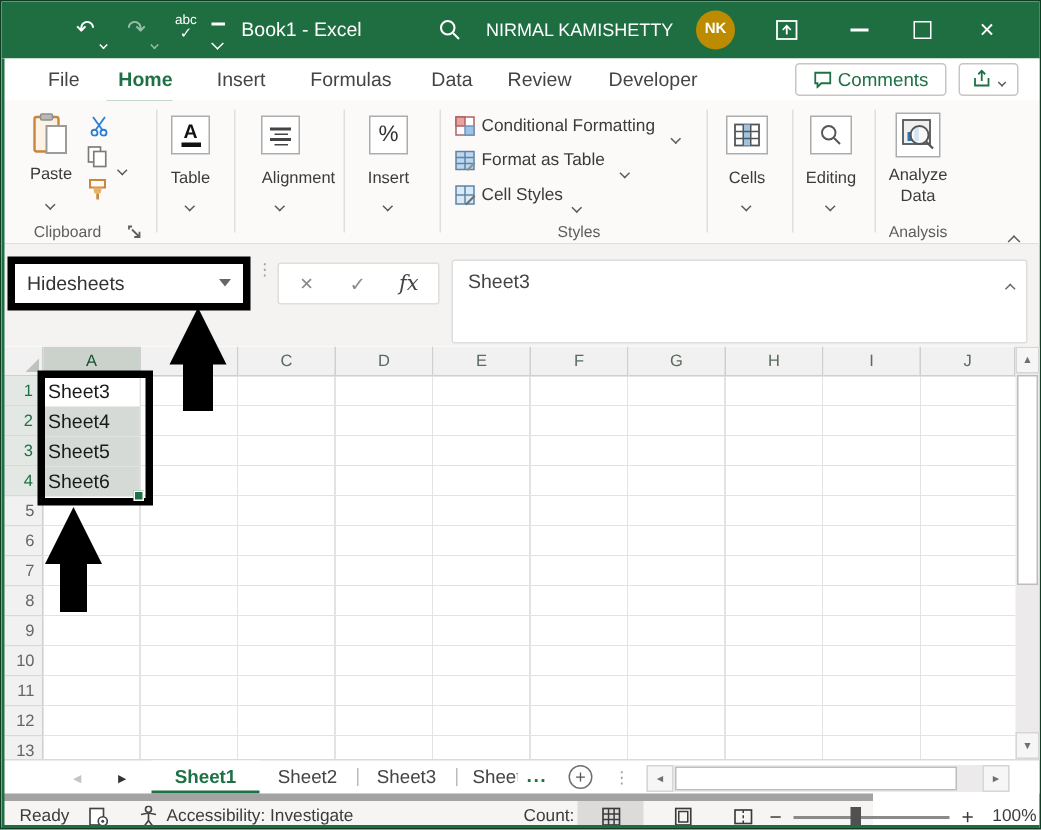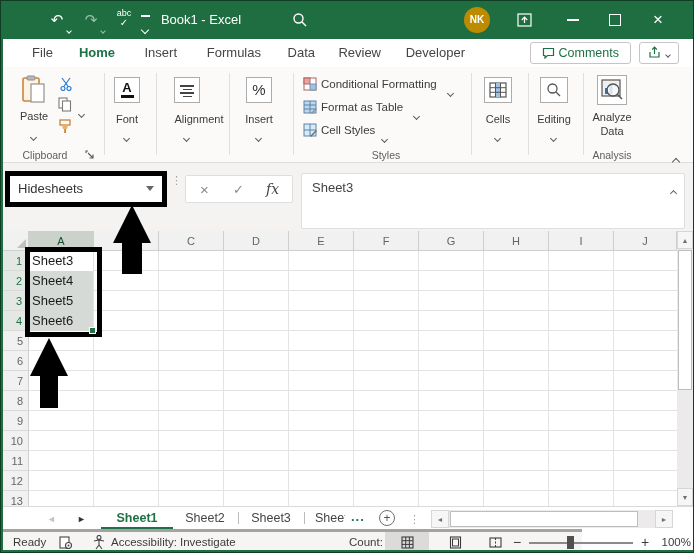--- a/index.html
+++ b/index.html
@@ -57,21 +57,21 @@
   
   .sbtn{background:#f6f6f6;border:1px solid #d6d6d6;text-align:center;color:#707070;}
   .sthumb{background:#fff;border:1px solid #bdbdbd;}
   .strack{background:#eceaea;}
   
   .sheetbar{left:0;top:505px;width:694px;height:23px;background:#fff;border-top:1px solid #dadada;}
   .stab{font-size:12.5px;color:#444;text-align:center;line-height:22px;height:23px;}
   .stab.active{color:#1e7145;font-weight:bold;border-bottom:3px solid #1e7145;background:#fff;}
   .tabsep{width:1px;height:12px;background:#bbb;top:5px;}
   
-  .statusbar{left:0;top:528px;width:581px;height:21px;background:#f6f5f4;border-top:3px solid #a3a3a3;
+  .statusbar{left:0;top:528px;width:581px;height:21px;background:#f6f5f4;border-top:5px solid #a3a3a3;
              font-size:11.5px;color:#3b3b3b;}
   .sb-item{line-height:20px;}
   .viewbtn{height:20px;text-align:center;padding-top:4px;}
   .viewbtn.sel{background:#dcdbda;}
   
   .edge{background:#1e6e41;}
   
   .ann{border:5px solid #000;background:transparent;z-index:50;}
   .arrowhead{width:0;height:0;border-left:19px solid transparent;border-right:19px solid transparent;
              border-bottom:38px solid #000;z-index:50;}
@@ -96,20 +96,21 @@
       <span style="display:block;width:9px;height:1.5px;background:#fff;margin-bottom:2px;"></span>
       <span class="chev" style="margin-left:1px;"></span>
     </span>
     <span class="abs tb-txt" style="left:137px;top:0;width:130px;text-align:center;left:135px;">Book1  -  Excel</span>
     <span class="abs" style="left:291px;top:11px;">
       <svg width="16" height="16" viewBox="0 0 16 16">
           <circle cx="6.5" cy="6.5" r="4.5" fill="none" stroke="#fff" stroke-width="1.4"></circle>
           <line x1="10" y1="10" x2="14" y2="14" stroke="#fff" stroke-width="1.4"></line>
         </svg>
     </span>
+    <span class="abs tb-txt" style="left:323px;top:0;width:135px;font-size:12px;">NIRMAL KAMISHETTY</span>
     <span class="abs avatar" style="left:463px;top:6px;">NK</span>
     <span class="abs" style="left:516px;top:12px;">
       <svg width="15" height="14" viewBox="0 0 15 14">
           <rect x="1" y="1" width="13" height="12" fill="none" stroke="#fff" stroke-width="1.2"></rect>
           <line x1="7.5" y1="10" x2="7.5" y2="5" stroke="#fff" stroke-width="1.2"></line>
           <path d="M4.8,7 7.5,4.2 10.2,7" fill="none" stroke="#fff" stroke-width="1.2"></path>
         </svg>
     </span>
     <span class="abs" style="left:566px;top:18px;width:12px;height:1.5px;background:#fff;"></span>
     <span class="abs" style="left:608px;top:13px;width:12px;height:12px;border:1.3px solid #fff;"></span>
@@ -179,21 +180,21 @@
           <path d="M1,3 V1 H3" fill="none" stroke="#605e5c" stroke-width="1.2"></path>
           <path d="M3,3 L8,8 M8,4.5 V8 H4.5" fill="none" stroke="#605e5c" stroke-width="1.2"></path>
         </svg>
     </span>
     <div class="abs rsep" style="left:103px;"></div>
 
     <div class="abs rbox" style="left:113px;top:10px;width:26px;height:26px;">
       <span style="font-size:13px;font-weight:bold;color:#111;line-height:20px;">A</span>
       <div style="width:13px;height:2.5px;background:#111;margin:-3px auto 0;"></div>
     </div>
-    <span class="abs rbtn-label" style="left:103px;top:46px;width:46px;">Font</span>
+    <span class="abs rbtn-label" style="left:103px;top:46px;width:46px;">Table</span>
     <span class="abs" style="left:123px;top:60px;"><span class="gchev"></span></span>
     <div class="abs rsep" style="left:155px;"></div>
 
     <div class="abs rbox" style="left:173px;top:10px;width:26px;height:26px;padding-top:5px;">
       <div class="alignbar" style="width:14px;"></div>
         <div class="alignbar" style="width:9px;"></div>
         <div class="alignbar" style="width:14px;"></div>
         <div class="alignbar" style="width:9px;"></div>
     </div>
     <span class="abs rbtn-label" style="left:164px;top:46px;width:68px;">Alignment</span>

